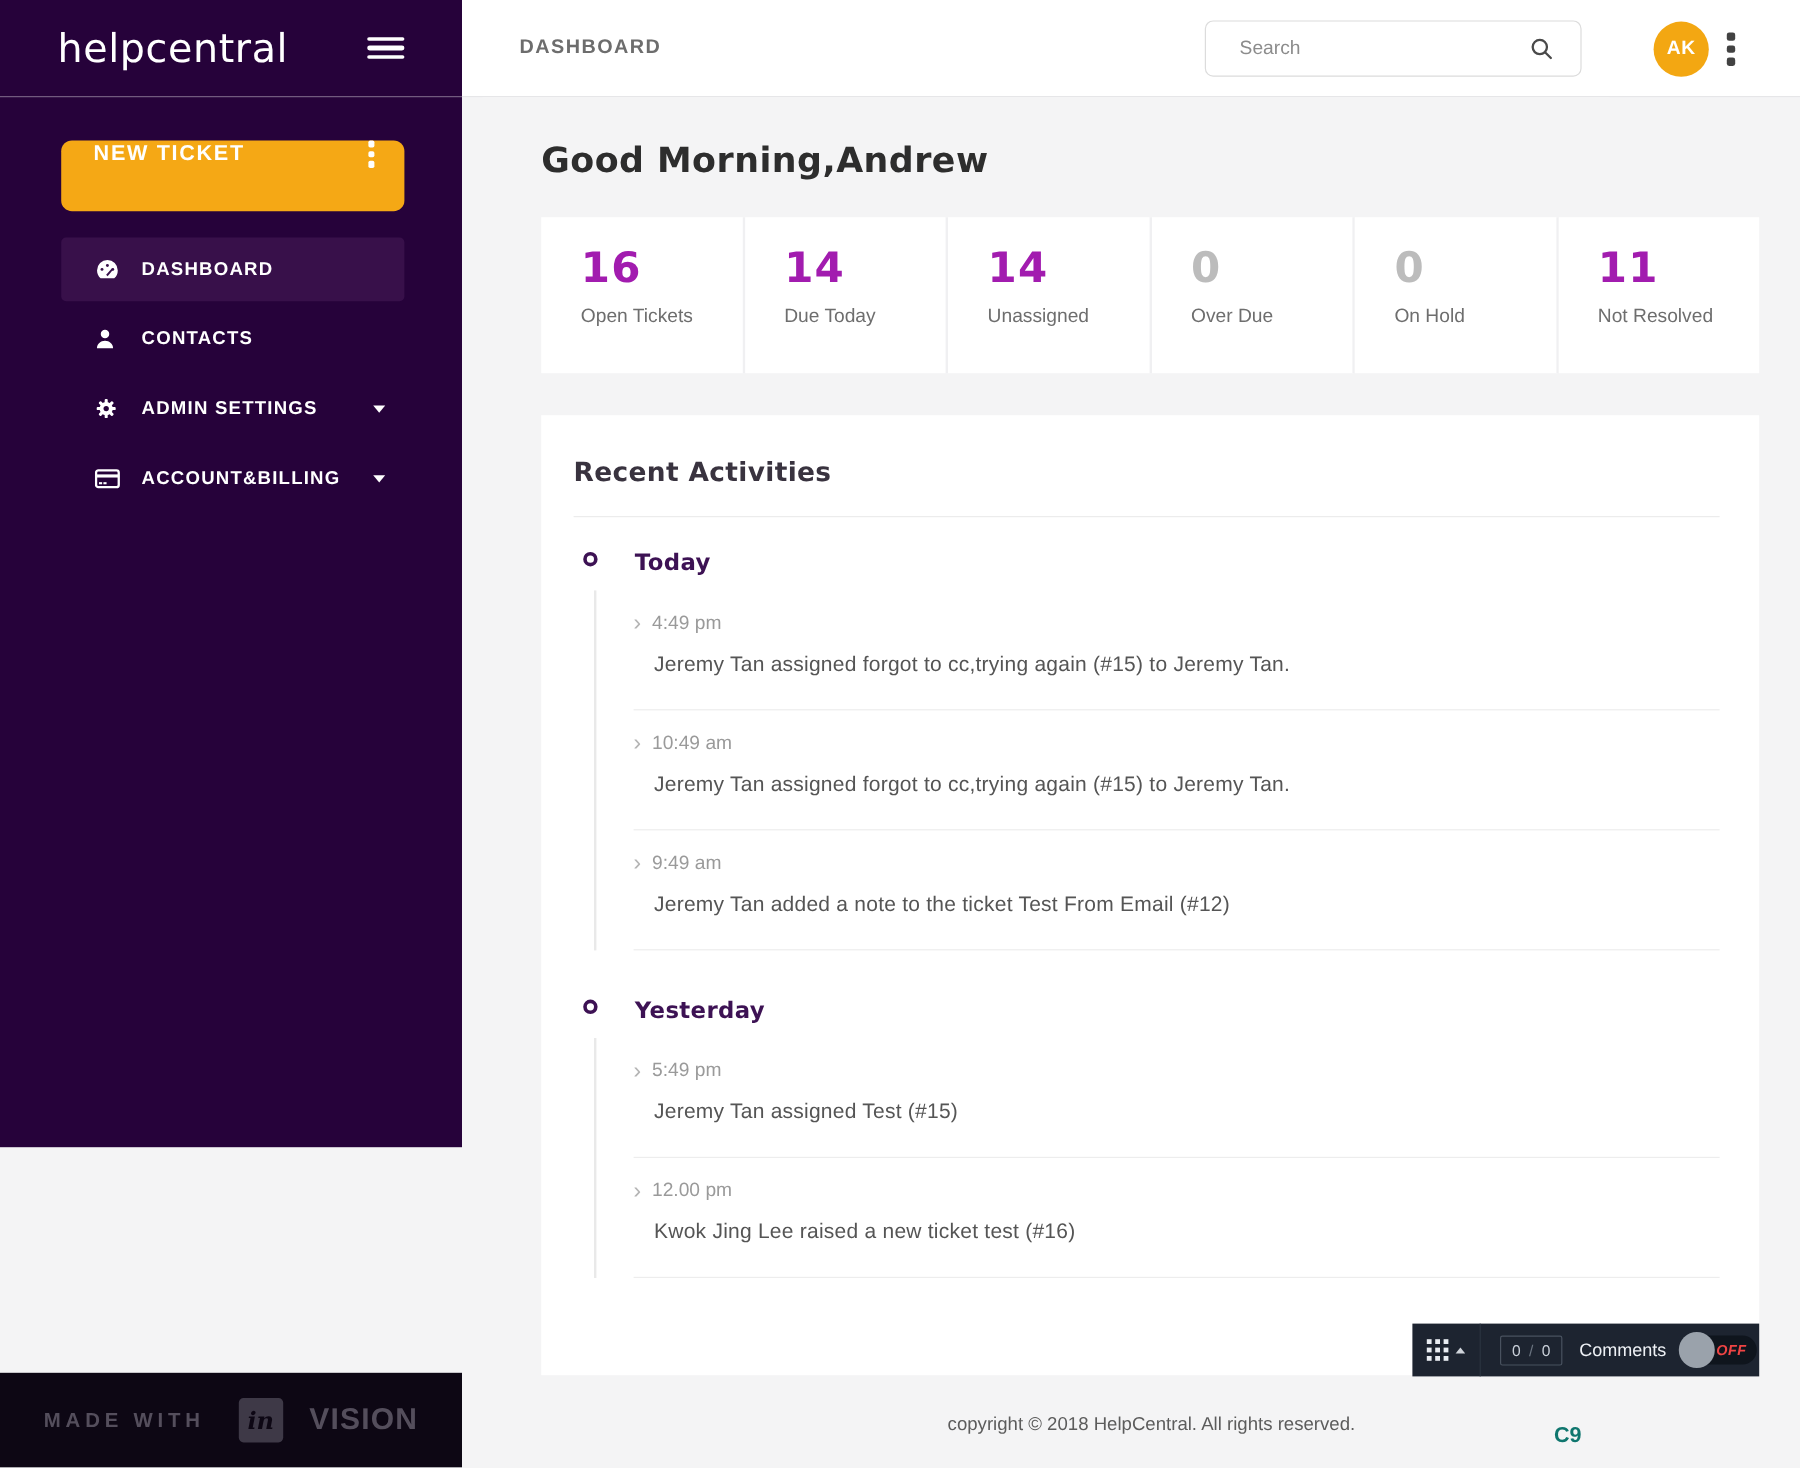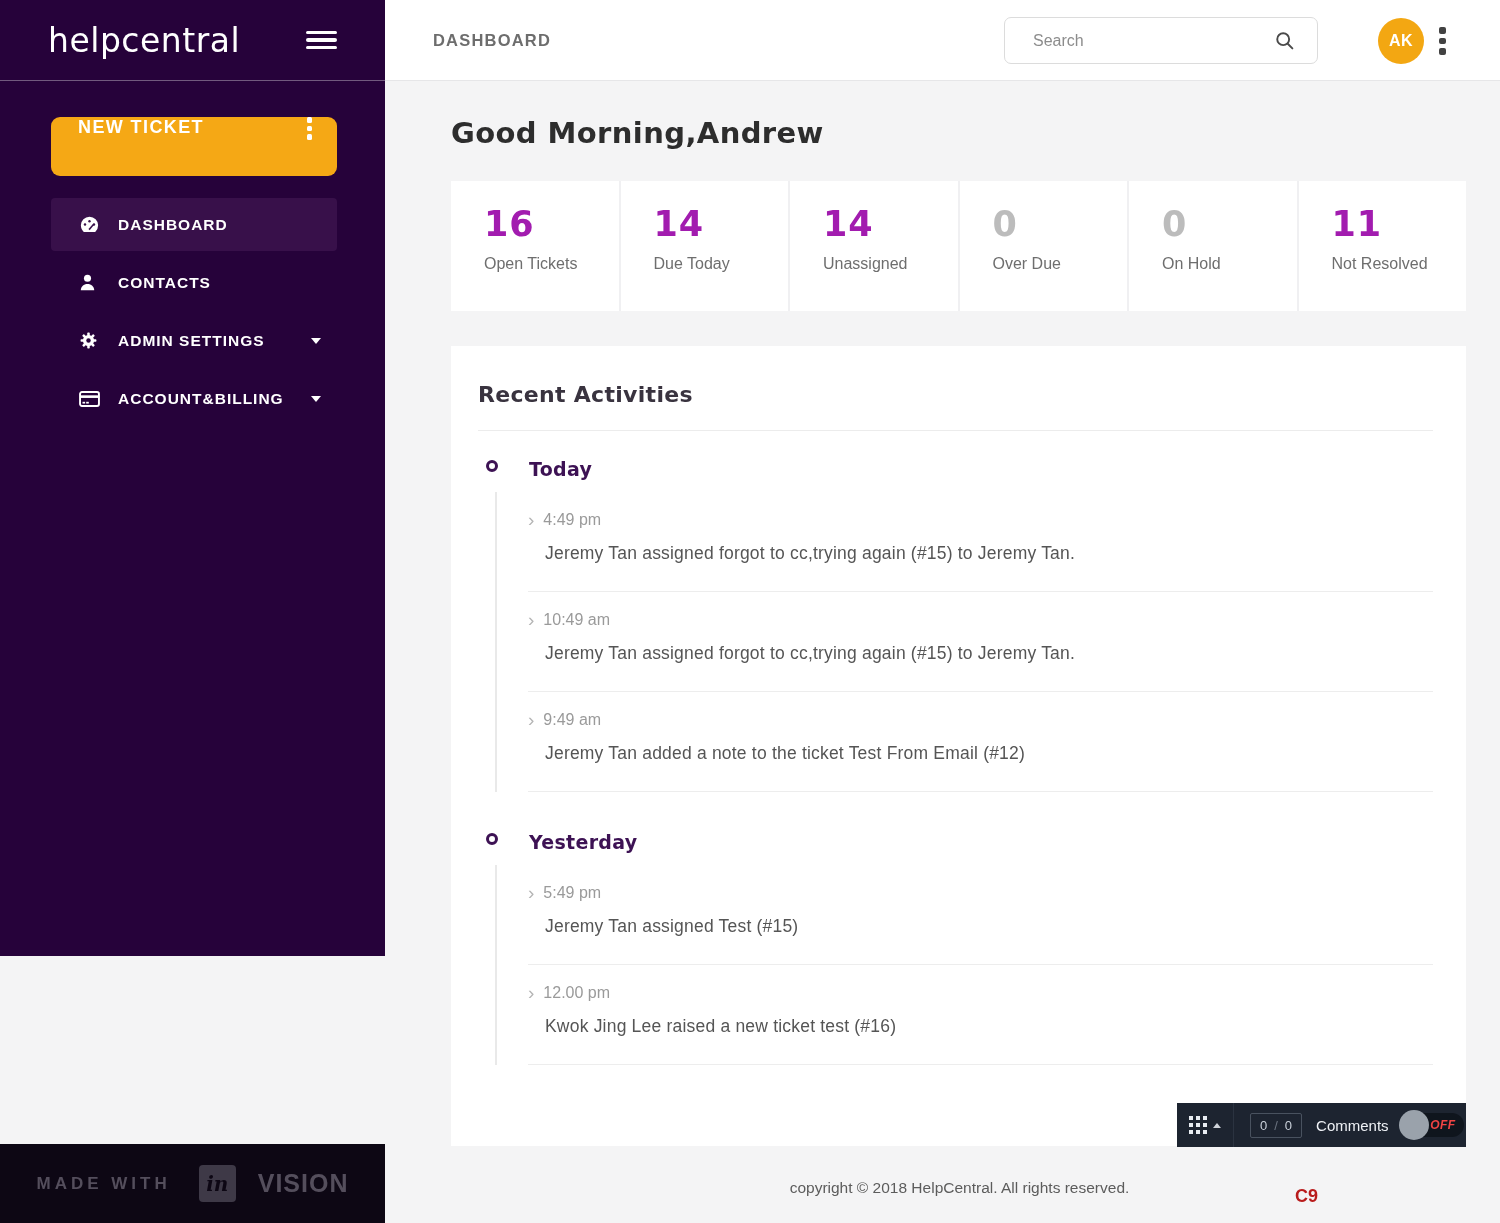--- a/index.html
+++ b/index.html
@@ -143,21 +143,21 @@
   .counter-box .slash { color:#6b7480; }
   .comments-label { margin-left:14px; color:#eef1f5; font-size:15px; }
   .toggle { margin-left:13px; width:62px; height:24px; background:#0f151d; border-radius:12px; position:relative; cursor:pointer; }
   .toggle .knob { position:absolute; left:-3px; top:-3px; width:30px; height:30px; border-radius:50%; background:#9aa2ab; }
   .toggle .off-label {
     position:absolute; right:8px; top:50%; transform:translateY(-50%);
     color:#ef4444; font-size:12px; font-weight:700; letter-spacing:.5px;font-style:italic;
   }
 
   .copyright { position:absolute; left:0; top:1098px; width:1115px; text-align:center; color:#5c5c5c; font-size:15.5px; }
-  .page-code { position:absolute; right:23px; top:1105px; color:#b91c1c; font-size:18px; font-weight:600;text-align:right; }
+  .page-code { position:absolute; right:23px; top:1105px; color:#0f766e; font-size:18px; font-weight:600;text-align:right; }
 </style>
 </head>
 <body>
 
 <aside class="sidebar">
   <div class="sidebar-header">
     <div class="logo">helpcentral</div>
     <div class="hamburger">
       <span></span>
         <span></span>

